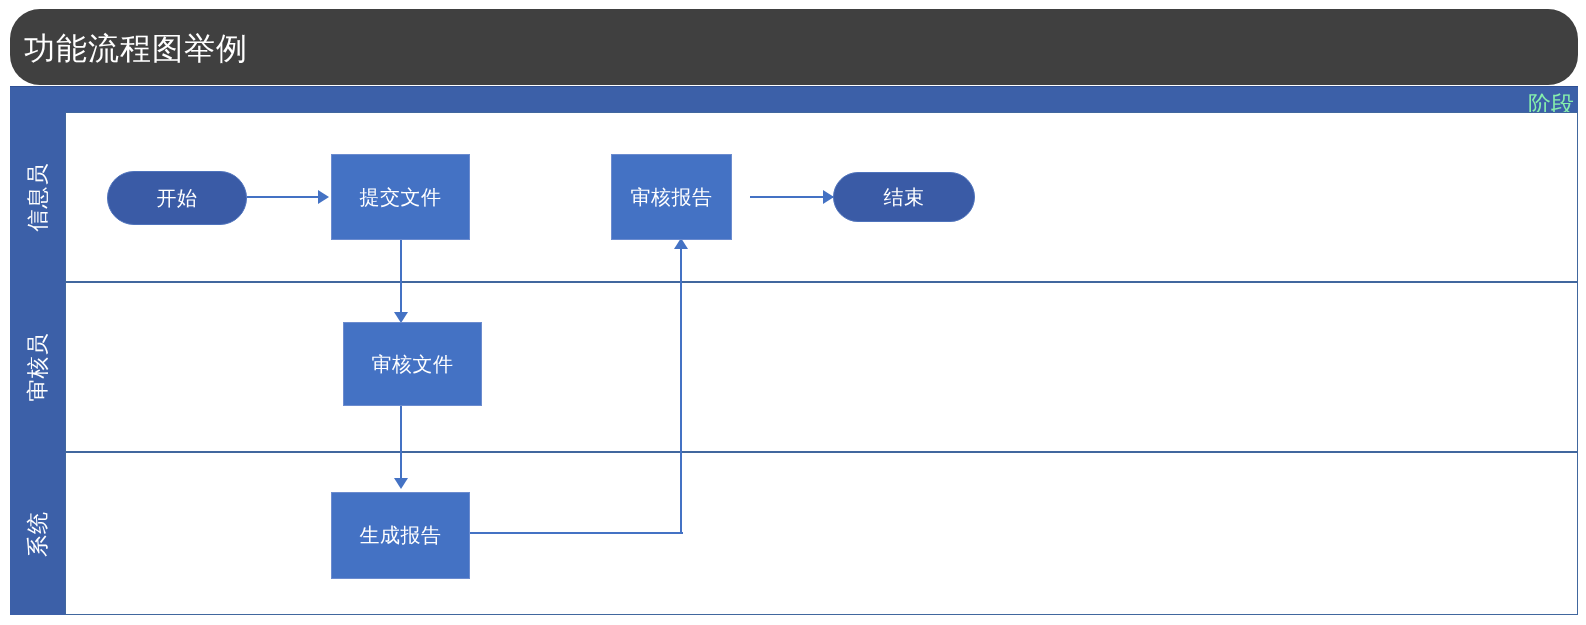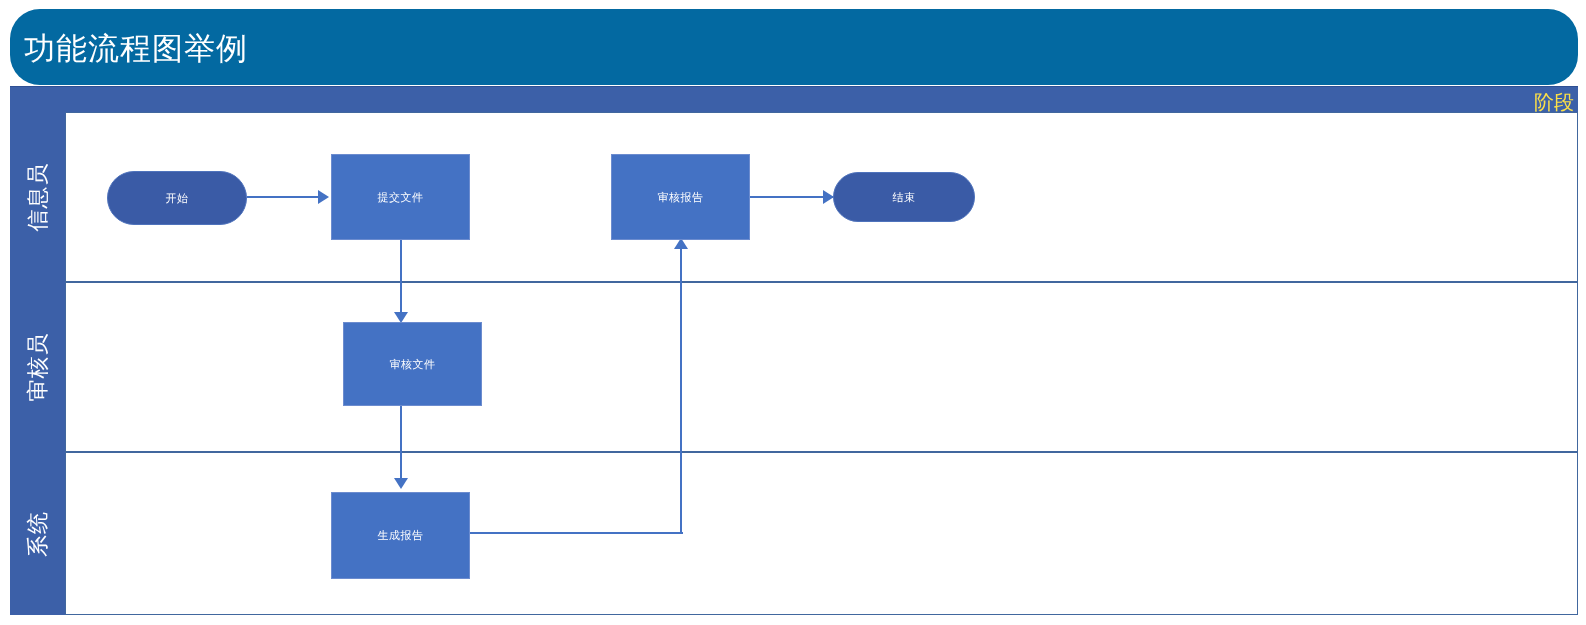--- a/index.html
+++ b/index.html
@@ -17,21 +17,21 @@
     overflow: hidden;
   }
 
   
   .title-band {
     position: absolute;
     left: 10px;
     top: 9px;
     width: 1568px;
     height: 76px;
-    background: #0369a1;
+    background: #404040;
     box-sizing: border-box;
     border-radius: 30px;
   }
   .title-text {
     position: absolute;
     left: 14px;
     top: 19px;
     font-size: 31px;
     color: #FFFFFF;
     letter-spacing: 1px;
@@ -46,22 +46,22 @@
     width: 1568px;
     height: 26px;
     background: #3C60A8;
     border-top: 1px solid #2F5094;
     box-sizing: border-box;
   }
   .stage-text {
     position: absolute;
     right: 4px;
     top: 2px;
-    font-size: 20px;
-    color: #fde047;
+    font-size: 23px;
+    color: #86efac;
     white-space: nowrap;
   }
 
   
   .lane {
     position: absolute;
     left: 10px;
     width: 1568px;
     box-sizing: border-box;
   }
@@ -95,21 +95,21 @@
     box-sizing: border-box;
   }
 
   
   .shape {
     position: absolute;
     display: flex;
     align-items: center;
     justify-content: center;
     color: #FFFFFF;
-    font-size: 11px;
+    font-size: 20px;
     letter-spacing: 0.5px;
     box-sizing: border-box;
   }
   .shape.process {
     background: #4472C4;
     border: 1px solid #6C8CCF;
   }
   .shape.terminator {
     background: #3A5BA6;
     border: 1px solid #4F73BC;
@@ -192,21 +192,21 @@
   <div class="conn v" style="left:680px; top:248px; height:285px;"></div>
   <div class="arrow up" style="left:674px; top:238px;"></div>
 
   <div class="conn h" style="left:750px; top:196px; width:85px;"></div>
   <div class="arrow right" style="left:823px; top:190px;"></div>
 
   <div class="shape terminator" style="left:107px; top:171px; width:140px; height:54px;">开始</div>
 
   <div class="shape process" style="left:331px; top:154px; width:139px; height:86px;">提交文件</div>
 
-  <div class="shape process" style="left:611px; top:154px; width:139px; height:86px;">审核报告</div>
+  <div class="shape process" style="left:611px; top:154px; width:121px; height:86px;">审核报告</div>
 
   <div class="shape terminator" style="left:833px; top:172px; width:142px; height:50px;">结束</div>
 
   <div class="shape process" style="left:331px; top:322px; width:139px; height:84px;margin-left:12px;">审核文件</div>
 
   <div class="shape process" style="left:331px; top:492px; width:139px; height:87px;">生成报告</div>
 
 </div>
 
 </body></html>

